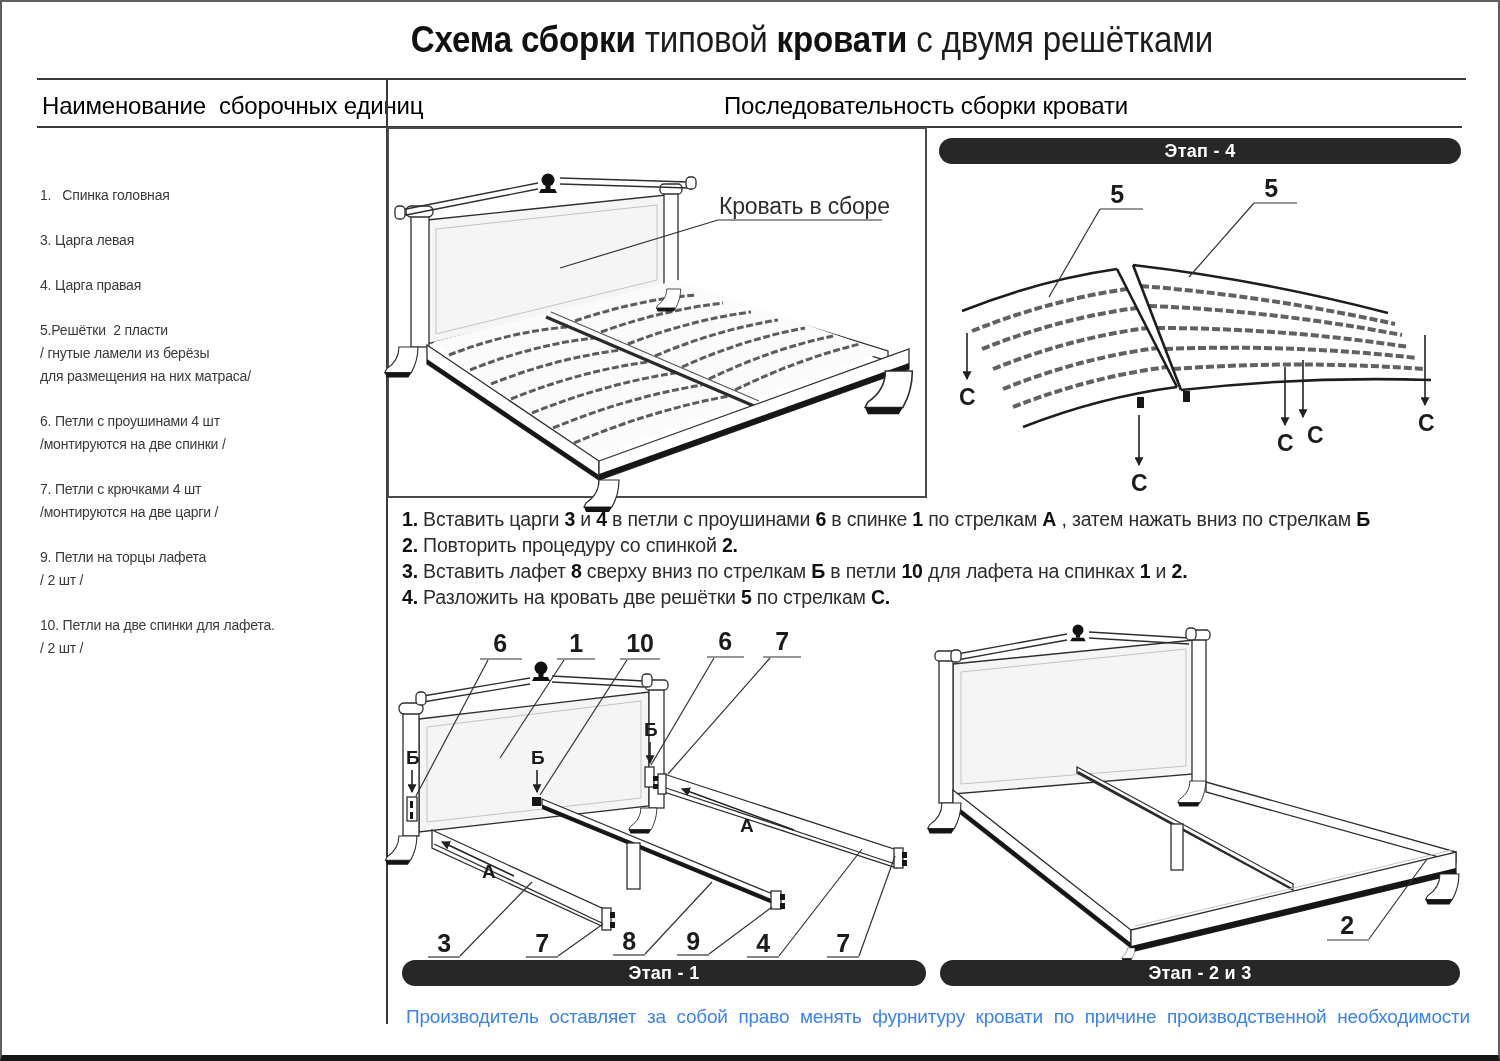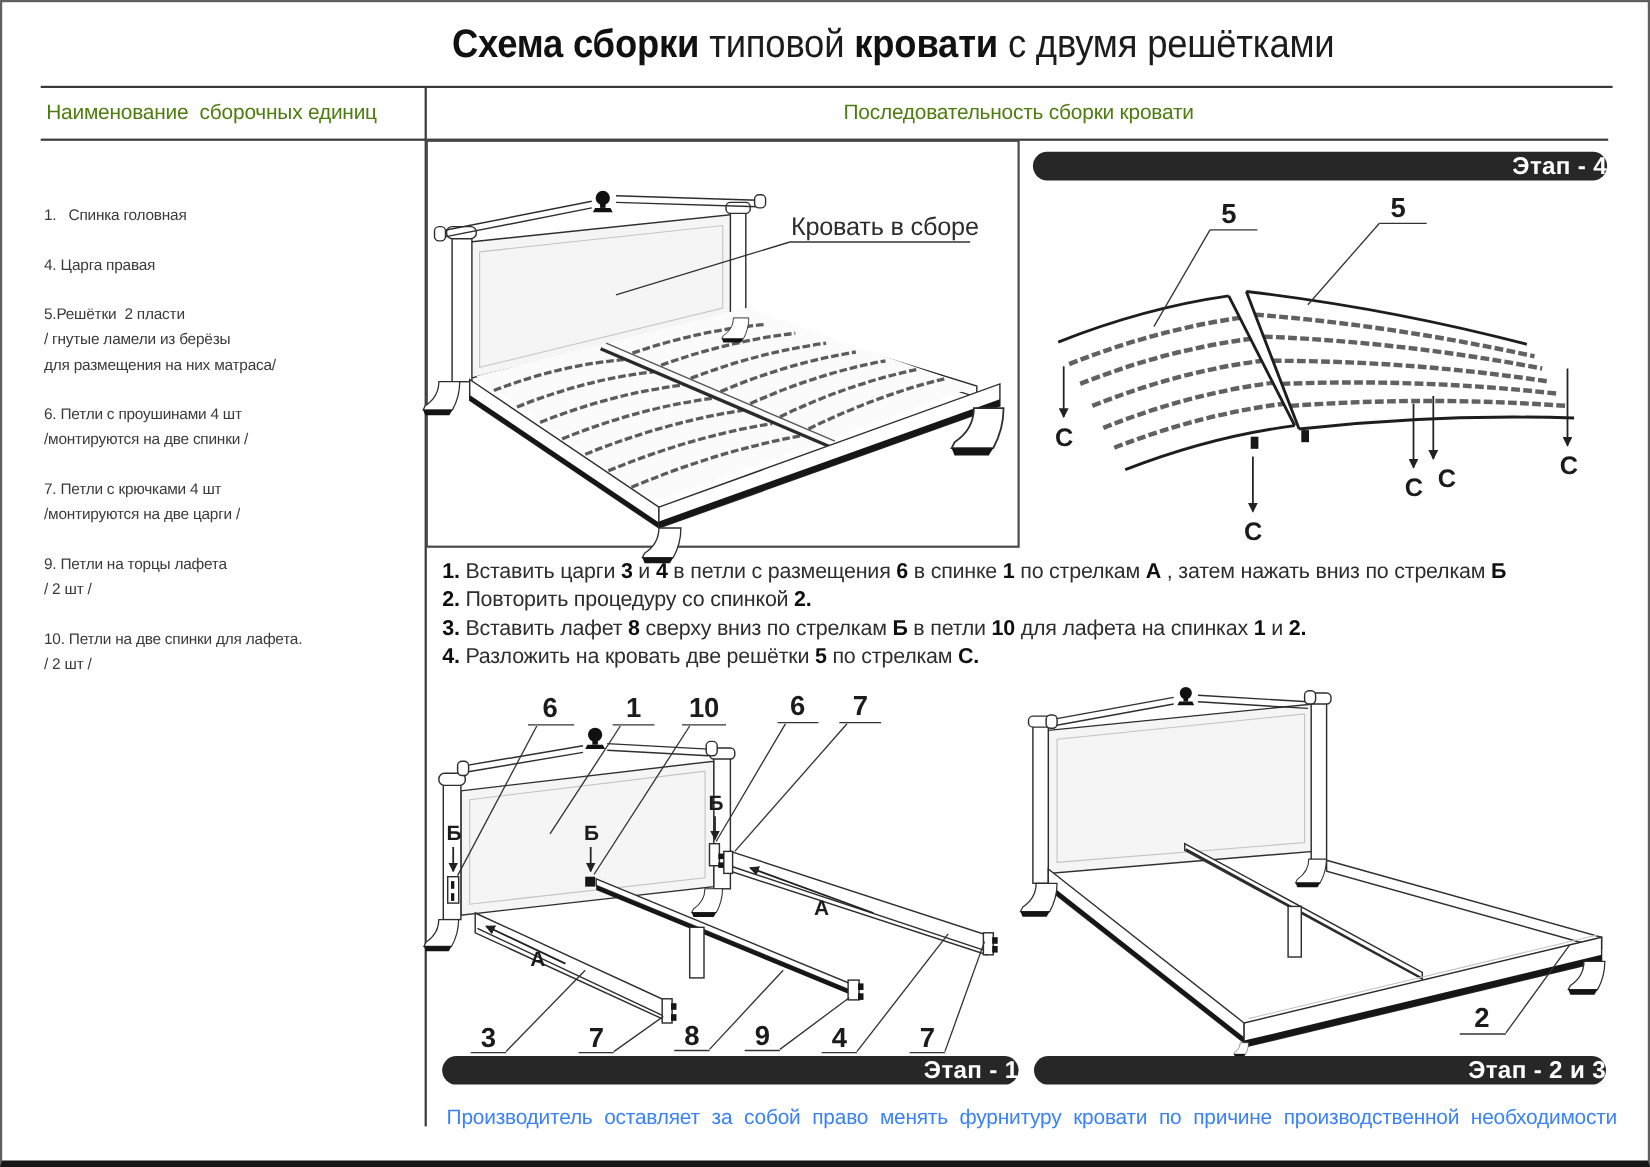--- a/index.html
+++ b/index.html
@@ -4,27 +4,27 @@
 <style>
   html,body{margin:0;padding:0;background:#fff;}
   .page{position:relative;width:1500px;height:1061px;background:#fff;
         font-family:"Liberation Sans",sans-serif;color:#2e2e2e;overflow:hidden;
         box-sizing:border-box;border:2px solid #5f5f5f;border-bottom:6px solid #171717;
         letter-spacing:-0.2px;}
   .rule{position:absolute;background:#3a3a3a;}
   .page-title{position:absolute;left:110px;top:17px;width:1400px;text-align:center;
       font-size:36px;color:#1c1c1c;white-space:nowrap;transform:scaleX(.92);}
   .page-title b{font-weight:bold;color:#111;}
-  .col-header{position:absolute;top:90px;font-size:19px;color:#4d7c0f;white-space:pre;}
+  .col-header{position:absolute;top:90px;font-size:24px;color:#000000;white-space:pre;}
   .parts{position:absolute;left:38px;top:182px;width:340px;font-size:14px;line-height:23px;color:#3a3a3a;}
   .part-item{margin-bottom:22px;white-space:pre-wrap;}
   .bed-box{position:absolute;left:385px;top:125px;width:540px;height:371px;
       border:2px solid #4a4a4a;box-sizing:border-box;}
   .banner{position:absolute;height:26px;background:#272727;border-radius:13px;
-      color:#fff;font-weight:bold;font-size:22px;line-height:26px;text-align:right;letter-spacing:.3px;}
+      color:#fff;font-weight:bold;font-size:18px;line-height:26px;text-align:center;letter-spacing:.3px;}
   .instr{position:absolute;left:400px;top:504px;width:1062px;font-size:19.5px;line-height:26px;color:#2d2d2d;}
   .instr b{color:#0f0f0f;}
   .footer-note{position:absolute;left:404px;top:1004px;width:1064px;font-size:19px;color:#3b82f6;
       text-align:justify;text-align-last:justify;}
   svg{position:absolute;overflow:visible;}
   svg text{font-family:"Liberation Sans",sans-serif;fill:#1b1b1b;}
   .ref{font-size:25px;font-weight:bold;}
   .dir{font-size:19px;font-weight:bold;}
   .dirC{font-size:23px;font-weight:bold;}
   .cap-label{font-size:23px;fill:#2d2d2d;}
@@ -64,20 +64,21 @@
   <div class="page-title"><b>Схема сборки </b><span>типовой </span><b>кровати</b><span> с двумя решётками</span></div>
   <div class="rule" style="left:35px;top:76px;width:1429px;height:2px;"></div>
 
   <div class="col-header" style="left:40px;">Наименование  сборочных единиц</div>
   <div class="col-header" style="left:385px;width:990px;text-align:center;padding-left:44px;">Последовательность сборки кровати</div>
   <div class="rule" style="left:35px;top:124px;width:1425px;height:2px;"></div>
   <div class="rule" style="left:384px;top:78px;width:2px;height:944px;"></div>
 
   <div class="parts">
       <div class="part-item"><div>1.   Спинка головная</div></div>
+      <div class="part-item"><div>3. Царга левая</div></div>
       <div class="part-item"><div>4. Царга правая</div></div>
       <div class="part-item"><div>5.Решётки  2 пласти</div><div>/ гнутые ламели из берёзы</div><div>для размещения на них матраса/</div></div>
       <div class="part-item"><div>6. Петли с проушинами 4 шт</div><div>/монтируются на две спинки /</div></div>
       <div class="part-item"><div>7. Петли с крючками 4 шт</div><div>/монтируются на две царги /</div></div>
       <div class="part-item"><div>9. Петли на торцы лафета</div><div>/ 2 шт /</div></div>
       <div class="part-item"><div>10. Петли на две спинки для лафета.</div><div>/ 2 шт /</div></div>
     </div>
 
   <div class="bed-box"></div>
   <svg style="left:386px;top:126px;" width="538" height="369" viewBox="0 0 538 369">
@@ -170,21 +171,21 @@
     <text class="dirC" x="194" y="326">С</text>
     <line class="arrow" x1="348" y1="202" x2="348" y2="260"></line>
     <text class="dirC" x="340" y="286">С</text>
     <line class="arrow" x1="366" y1="195" x2="366" y2="252"></line>
     <text class="dirC" x="370" y="278">С</text>
     <line class="arrow" x1="488" y1="170" x2="488" y2="240"></line>
     <text class="dirC" x="481" y="266">С</text>
   </svg>
 
   <div class="instr">
-      <div><b>1.</b><span> Вставить царги </span><b>3</b><span> и </span><b>4</b><span> в петли с размещения </span><b>6</b><span> в спинке </span><b>1</b><span> по стрелкам </span><b>А</b><span> , затем нажать вниз по стрелкам </span><b>Б</b></div>
+      <div><b>1.</b><span> Вставить царги </span><b>3</b><span> и </span><b>4</b><span> в петли с проушинами </span><b>6</b><span> в спинке </span><b>1</b><span> по стрелкам </span><b>А</b><span> , затем нажать вниз по стрелкам </span><b>Б</b></div>
       <div><b>2.</b><span> Повторить процедуру со спинкой </span><b>2.</b></div>
       <div><b>3.</b><span> Вставить лафет </span><b>8</b><span> сверху вниз по стрелкам </span><b>Б</b><span> в петли </span><b>10</b><span> для лафета на спинках </span><b>1</b><span> и </span><b>2.</b></div>
       <div><b>4.</b><span> Разложить на кровать две решётки </span><b>5</b><span>  по стрелкам </span><b>С.</b></div>
     </div>
 
   <svg style="left:390px;top:622px;" width="540" height="336" viewBox="0 0 540 336">
 
     <polygon class="panel" points="27,95 257,68 257,182 27,208"></polygon>
     <polygon class="inset" points="35,103 249,77 249,174 35,198"></polygon>
     <rect class="white" x="11" y="85" width="16" height="127"></rect>

